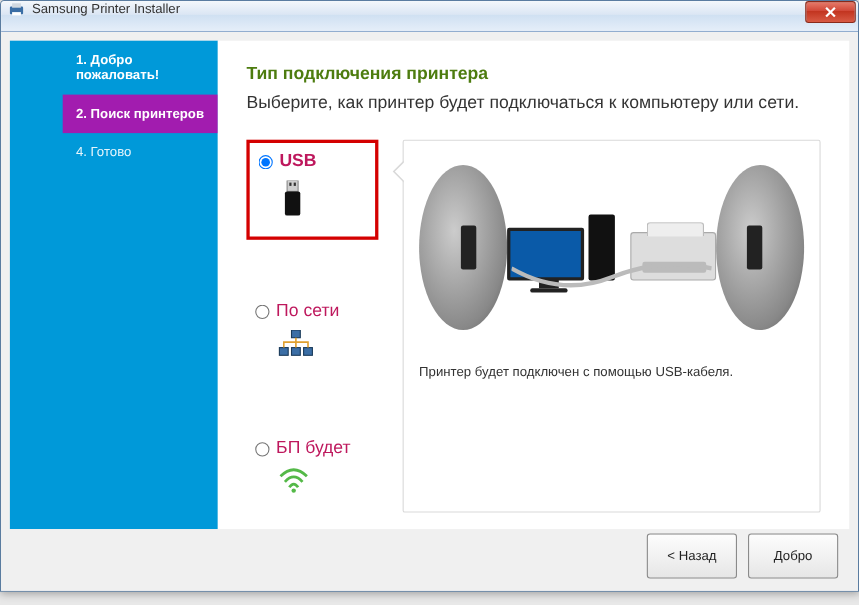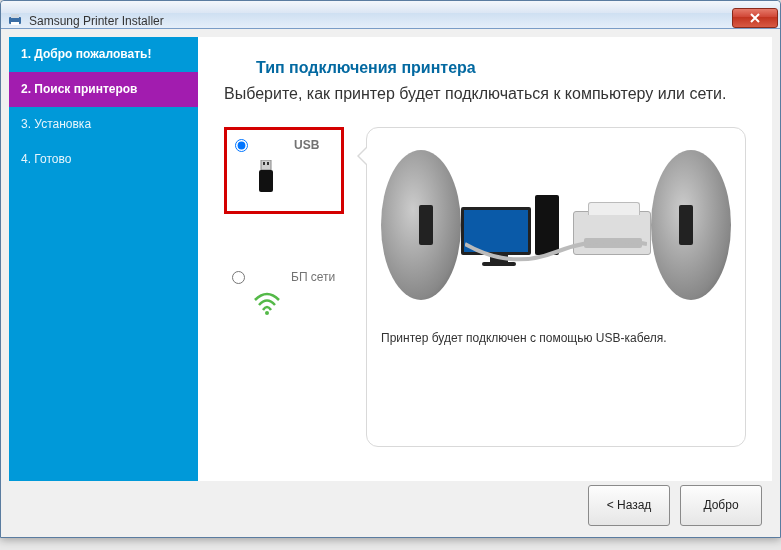--- a/index.html
+++ b/index.html
@@ -1,39 +1,39 @@
 <!DOCTYPE html>
 <html><head>
 <meta charset="utf-8">
 <style>
   * { box-sizing: border-box; margin: 0; padding: 0; }
   body { font-family: "Segoe UI", Tahoma, sans-serif; font-size: 12px; background: #e8e8e8; width: 781px; height: 550px; overflow: hidden; }
   .window { width: 781px; height: 538px; background: #fff; border: 1px solid #5a7ca0; border-radius: 4px 4px 0 0; box-shadow: 0 2px 8px rgba(0,0,0,.3); position: relative; }
-  .titlebar { height: 28px; background: linear-gradient(#f3f7fb,#dbe6f4 45%,#cfe0f2 46%,#e5eef9); border-bottom: 1px solid #7a9cc6; display: flex; align-items: flex-end; padding: 0 2px 0 6px; border-radius: 4px 4px 0 0; }
+  .titlebar { height: 28px; background: linear-gradient(#f3f7fb,#dbe6f4 45%,#cfe0f2 46%,#e5eef9); border-bottom: 1px solid #7a9cc6; display: flex; align-items: flex-start; padding: 0 2px 0 6px; border-radius: 4px 4px 0 0; }
   .title-icon { width: 16px; height: 16px; margin-right: 6px; display: inline-flex; align-items: center; justify-content: center; }
   .title-text { color: #333; font-size: 12px; flex: 1; }
   .close-btn { width: 46px; height: 20px; background: linear-gradient(#e67a6a,#d04636 45%,#c23420 46%,#d85a44); border: 1px solid #8a2a1a; border-radius: 3px; color: #fff; display: flex; align-items: center; justify-content: center; font-size: 11px; font-weight: bold; cursor: pointer; }
   .client { display: flex; height: calc(100% - 28px); padding: 8px; gap: 0; background: #f0f0f0; flex-direction: column; }
   .body-row { display: flex; flex: 1; min-height: 0; }
-  .sidebar { width: 204px; background: #0099d9; color: #fff; display: flex; flex-direction: column; }
+  .sidebar { width: 204px; background: #0099d9; color: #fff; display: flex; flex-direction: column; padding-left: 48px; }
   .step { padding: 10px 12px; font-size: 12px; color: #e6f5fc; cursor: default; border-bottom: 1px solid rgba(255,255,255,.0); }
   .step.current { background: #a21caf; font-weight: bold; color: #fff; }
   .step.done { color: #fff; font-weight: bold; }
   .content { flex: 1; background: #fff; padding: 22px 26px 10px 26px; position: relative; }
-  h1.heading { font-size: 16px; font-weight: bold; color: #0369a1; margin-bottom: 8px; margin-left: 32px; }
+  h1.heading { font-size: 16px; font-weight: bold; color: #4d7c0f; margin-bottom: 8px; }
   .subheading { font-size: 16px; color: #333; margin-bottom: 24px; }
   .layout { display: flex; gap: 22px; }
   .options { width: 120px; display: flex; flex-direction: column; gap: 48px; }
   .option { display: flex; flex-direction: column; align-items: flex-start; gap: 8px; padding: 8px 8px 14px 8px; position: relative; }
   .option.selected { border: 3px solid #d40000; }
   .opt-row { display: flex; align-items: center; gap: 6px; }
-  .opt-label { font-size: 12px; color: #737373; margin-left: 40px; }
+  .opt-label { font-size: 16px; color: #be185d; }
   .opt-label.bold { font-weight: bold; }
   .opt-icon { margin-left: 20px; }
-  .preview { flex: 1; border: 1px solid #d9d9d9; border-radius: 12px; padding: 12px 14px 18px 14px; position: relative; min-height: 320px; }
+  .preview { flex: 1; border: 1px solid #d9d9d9; border-radius: 2px; padding: 12px 14px 18px 14px; position: relative; min-height: 320px; }
   .preview::before { content: ""; position: absolute; left: -10px; top: 18px; width: 0; height: 0; border-top: 10px solid transparent; border-bottom: 10px solid transparent; border-right: 10px solid #d9d9d9; }
   .preview::after { content: ""; position: absolute; left: -8px; top: 19px; width: 0; height: 0; border-top: 9px solid transparent; border-bottom: 9px solid transparent; border-right: 9px solid #fff; }
   .illus { height: 170px; display: flex; align-items: center; justify-content: space-between; position: relative; margin-bottom: 20px; }
   .port { width: 80px; height: 150px; background: radial-gradient(ellipse at 40% 40%, #ccc, #888 70%, #555); border-radius: 50%/50%; position: relative; }
   .port.left::after, .port.right::after { content:""; position:absolute; width: 14px; height: 40px; background:#222; top: 55px; border-radius:2px; }
   .port.left::after { right: 28px; }
   .port.right::after { left: 28px; }
   .devices { display: flex; align-items: flex-end; gap: 14px; }
   .monitor { width: 70px; height: 48px; background:#0a5aa8; border:3px solid #222; border-radius:2px; position:relative; }
   .monitor::after { content:""; position:absolute; bottom:-10px; left:26px; width:18px; height:8px; background:#222; }
@@ -69,21 +69,20 @@
           <path d="M1 1 L9 9 M9 1 L1 9" stroke="#fff" stroke-width="2"></path>
         </svg>
     </div>
   </div>
 
   <div class="client">
     <div class="body-row">
       <div class="sidebar">
         <div class="step done">1. Добро пожаловать!</div>
         <div class="step current">2. Поиск принтеров</div>
-        <div class="step">3. Установка</div>
         <div class="step">4. Готово</div>
       </div>
 
       <div class="content">
         <h1 class="heading">Тип подключения принтера</h1>
         <div class="subheading">Выберите, как принтер будет подключаться к компьютеру или сети.</div>
 
         <div class="layout">
           <div class="options">
 
@@ -95,25 +94,40 @@
               <span class="opt-icon">
                 <svg width="22" height="34" viewBox="0 0 22 34">
                     <rect x="6" y="0" width="10" height="10" fill="#cfcfcf" stroke="#888"></rect>
                     <rect x="8" y="2" width="2" height="3" fill="#333"></rect>
                     <rect x="12" y="2" width="2" height="3" fill="#333"></rect>
                     <rect x="4" y="10" width="14" height="22" rx="2" fill="#111"></rect>
                   </svg>
               </span>
             </div>
 
+            <div class="option">
+              <div class="opt-row">
+                <input type="radio" name="conn" style="">
+                <span class="opt-label">По сети</span>
+              </div>
+              <span class="opt-icon">
+                <svg width="34" height="26" viewBox="0 0 34 26">
+                    <rect x="13" y="0" width="8" height="7" fill="#3b6ea5" stroke="#1a3a5a"></rect>
+                    <rect x="2" y="16" width="8" height="7" fill="#3b6ea5" stroke="#1a3a5a"></rect>
+                    <rect x="13" y="16" width="8" height="7" fill="#3b6ea5" stroke="#1a3a5a"></rect>
+                    <rect x="24" y="16" width="8" height="7" fill="#3b6ea5" stroke="#1a3a5a"></rect>
+                    <path d="M17 7 V11 M6 16 V11 H28 V16 M17 11 V16" stroke="#e0a030" stroke-width="1.5" fill="none"></path>
+                  </svg>
+              </span>
+            </div>
 
             <div class="option">
               <div class="opt-row">
                 <input type="radio" name="conn" style="">
-                <span class="opt-label">БП сети</span>
+                <span class="opt-label">БП будет</span>
               </div>
               <span class="opt-icon">
                 <svg width="30" height="24" viewBox="0 0 30 24">
                     <path d="M3 8 Q15 -4 27 8" stroke="#54b948" stroke-width="2.5" fill="none"></path>
                     <path d="M7 13 Q15 4 23 13" stroke="#54b948" stroke-width="2.5" fill="none"></path>
                     <path d="M11 18 Q15 12 19 18" stroke="#54b948" stroke-width="2.5" fill="none"></path>
                     <circle cx="15" cy="21" r="2" fill="#54b948"></circle>
                   </svg>
               </span>
             </div>

